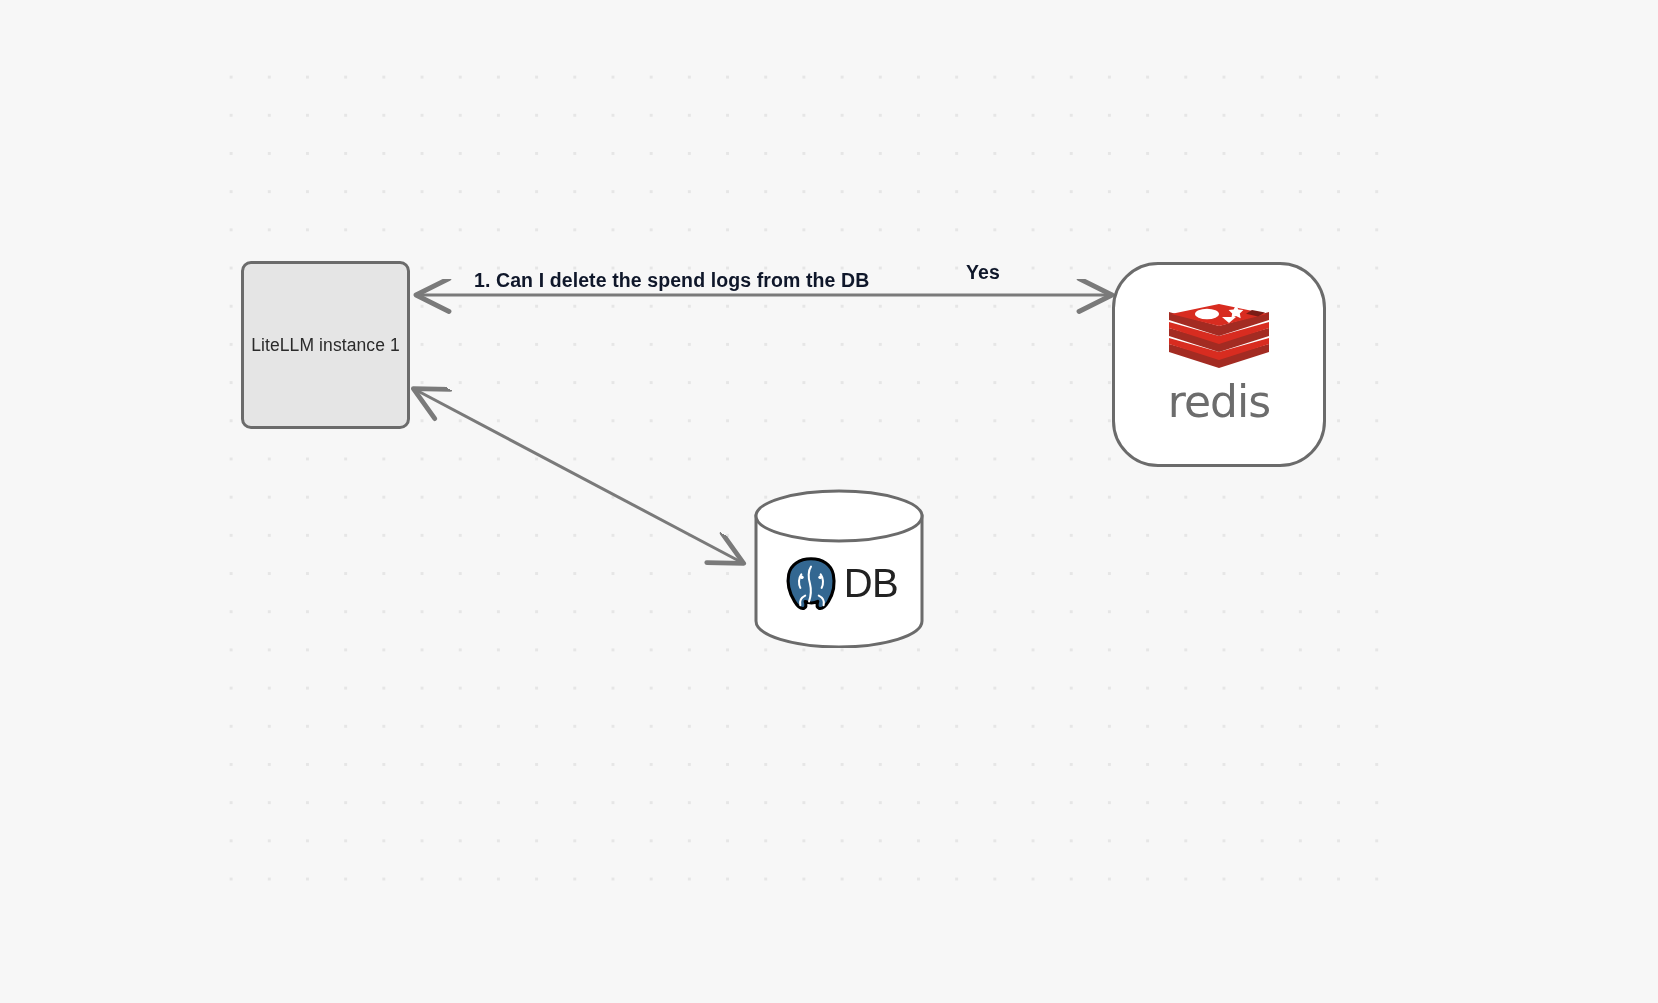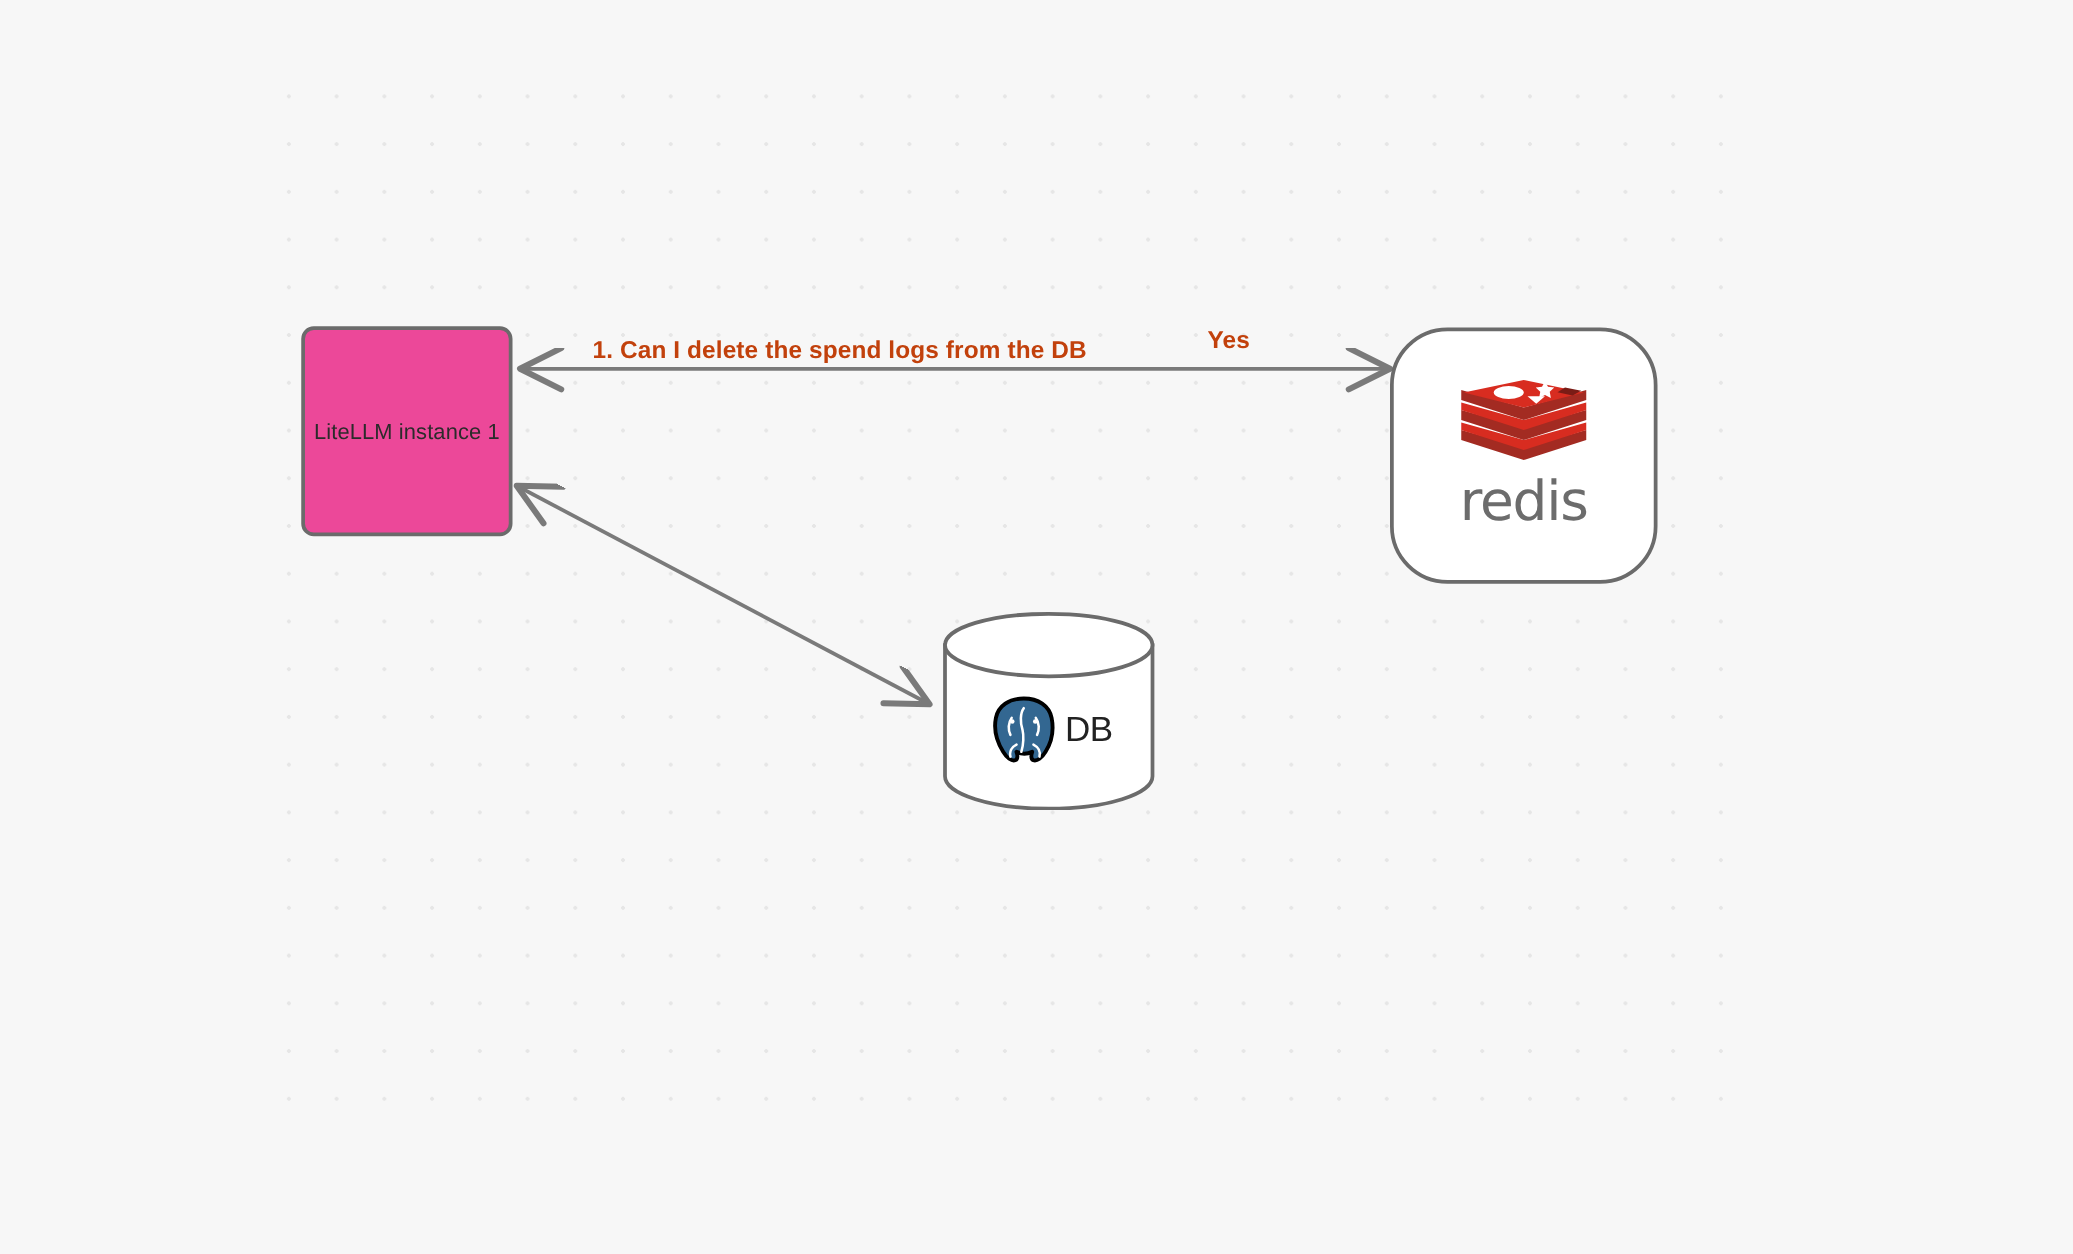--- a/index.html
+++ b/index.html
@@ -21,21 +21,21 @@
     top: 58px;
     width: 1170px;
     height: 830px;
     background-image: radial-gradient(#e6e6e6 1.6px, transparent 1.7px);
     background-size: 38.2px 38.2px;
     background-position: 0 0;
     pointer-events: none;
   }
   .node-box {
     position: absolute;
-    background: #ec4899;
+    background: #e5e5e5;
     border: 3px solid #6b6b6b;
     border-radius: 10px;
     box-sizing: border-box;
     display: flex;
     align-items: center;
     justify-content: center;
   }
   .node-box .node-label {
     font-size: 17.5px;
     color: #2b2b2b;
@@ -89,33 +89,33 @@
     left: 0; top: 0;
     width: 172px; height: 159px;
     display: flex;
     align-items: center;
     justify-content: center;
     gap: 2px;
     padding-top: 30px;
     box-sizing: border-box;
   }
   .db-text {
-    font-size: 28px;
+    font-size: 40px;
     color: #222222;
     font-family: "Liberation Sans", sans-serif;
     font-weight: 400;
     letter-spacing: -.5px;
   }
 
   .edge-label {
     position: absolute;
     font-family: "Liberation Sans", sans-serif;
     font-weight: bold;
     font-size: 19.5px;
-    color: #c2410c;
+    color: #0f172a;
     white-space: nowrap;
     letter-spacing: .1px;
   }
   #label-step1 { left: 474px; top: 269px; }
   #label-yes   { left: 966px; top: 261px; text-align: right; }
   #label-step2 { left: 551px; top: 435px; }
 
   svg.edges {
     position: absolute;
     left: 0; top: 0;

